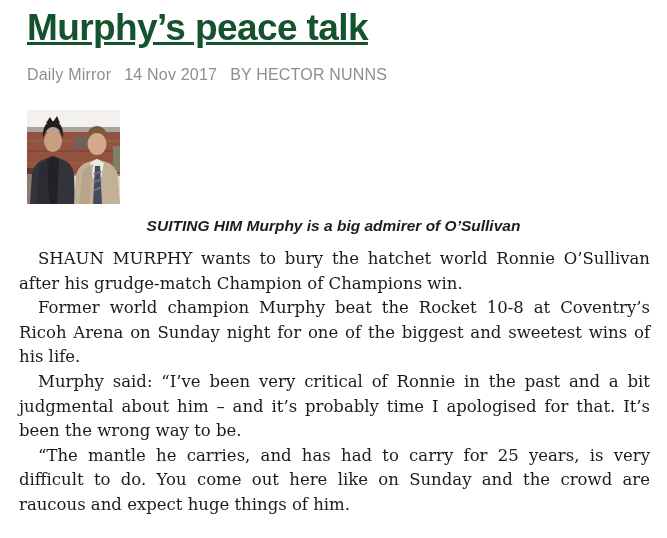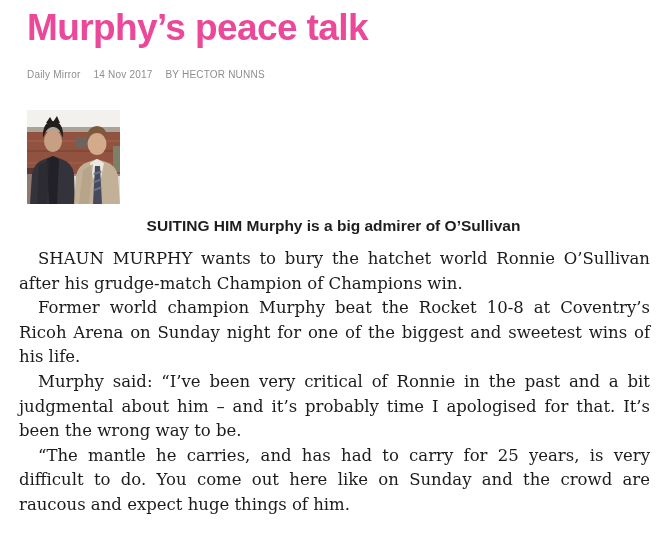--- a/index.html
+++ b/index.html
@@ -12,27 +12,28 @@
   }
   body { font-family: "Liberation Sans", sans-serif; }
 
   .headline {
     margin: 0;
     padding: 6px 27px 0 27px;
     font-size: 37px;
     line-height: 44px;
     font-weight: 700;
     letter-spacing: -0.6px;
-    color: #ec4899;
+    color: #14532d;
     font-family: "Liberation Sans", sans-serif;
+    text-decoration: underline;
   }
 
   .byline {
     padding: 17px 27px 0 27px;
-    font-size: 10px;
+    font-size: 16px;
     line-height: 15px;
     color: #8e8e8e;
     letter-spacing: 0.2px;
   }
   .byline span { margin-right: 13px; }
 
   .photo-wrap {
     margin: 28px 0 0 27px;
     width: 93px;
     height: 94px;
@@ -41,20 +42,21 @@
   .photo-wrap svg { display: block; }
 
   .caption {
     margin: 12px 19px 4px 19px;
     text-align: center;
     font-size: 15.5px;
     line-height: 20px;
     font-weight: 700;
     color: #1d1d1b;
     font-family: "Liberation Sans", sans-serif;
+    font-style: italic;
   }
 
   .article {
     margin: 11px 17px 0 19px;
     font-family: "DejaVu Serif", serif;
     font-size: 16.5px;
     line-height: 24.6px;
     color: #1b1b1b;
     text-align: justify;
   }

